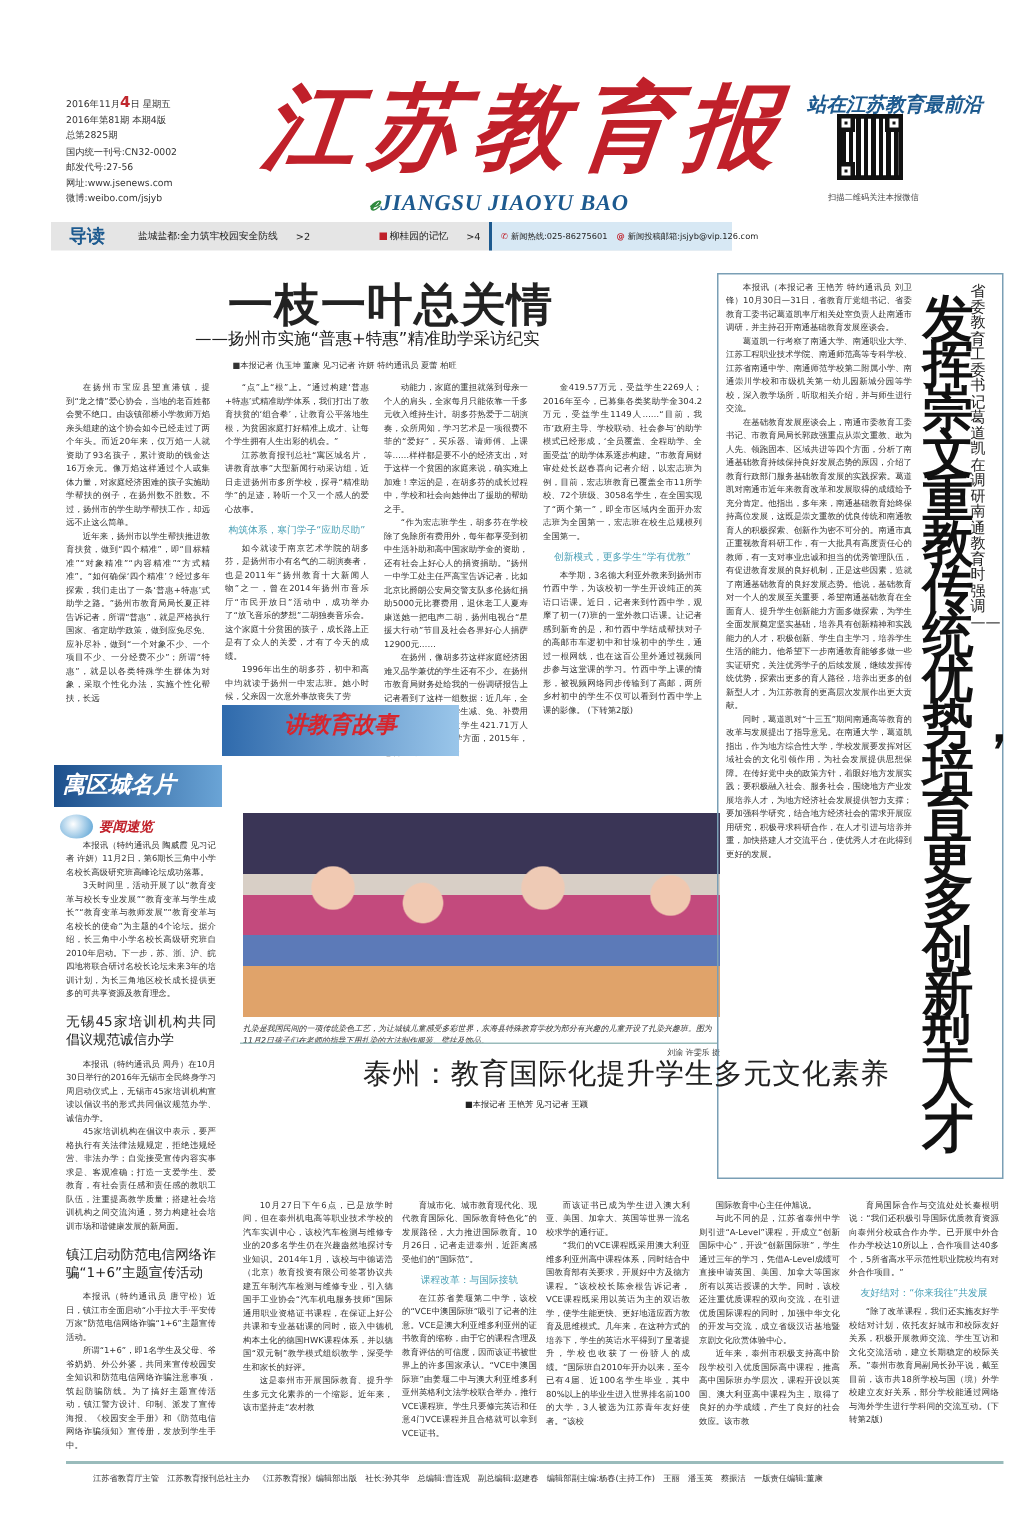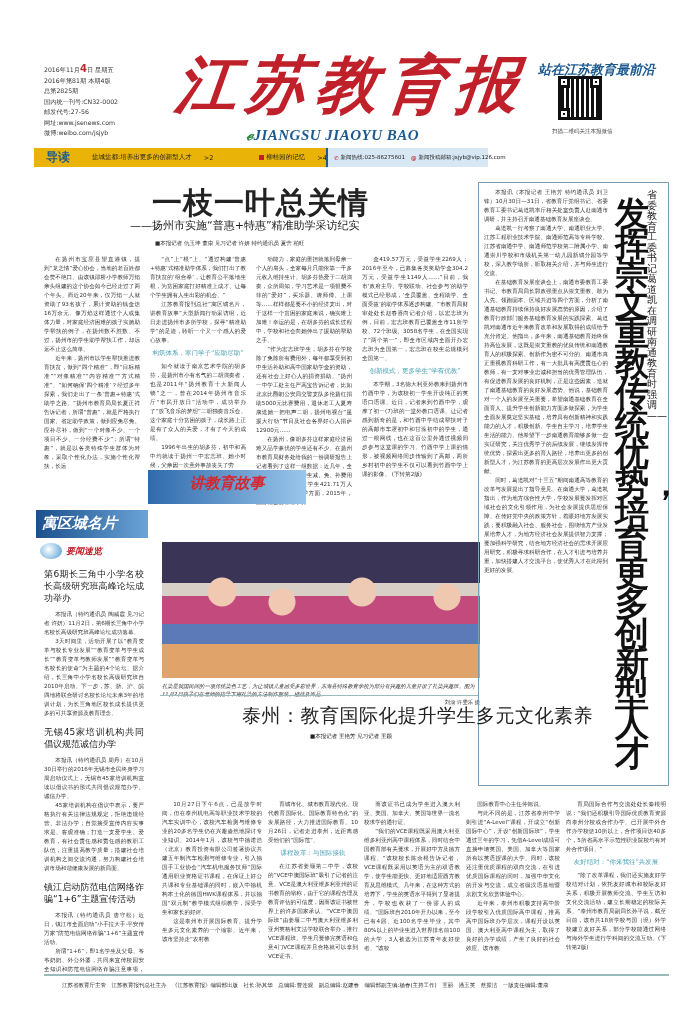--- a/index.html
+++ b/index.html
@@ -10,21 +10,21 @@
 .mast{left:176px;top:50px;font-family:"DejaVu Serif",serif;font-size:62px;font-weight:bold;color:#c0202a;letter-spacing:8px;font-style:italic;line-height:70px;transform:skewX(-6deg)}
 .mast-en{left:246px;top:124px;font-family:"Liberation Serif",serif;font-style:italic;font-weight:bold;font-size:15px;color:#1d5a8f;letter-spacing:.5px}
 .mast-en .e{color:#2f8a3e}
 .slogan{left:538px;top:61px;font-size:13px;font-weight:bold;font-style:italic;color:#1d5a8f}
 .qr{left:558px;top:76px;width:44px;height:44px;background:
 repeating-linear-gradient(90deg,#111 0 3px,#fff 3px 5px),#111;border:3px solid #111;
 background-blend-mode:normal}
 .qr .c{position:absolute;width:12px;height:12px;border:3px solid #111;background:#fff}
 .qr .c::after{content:"";position:absolute;left:2px;top:2px;width:2px;height:2px;background:#111}
 .qr-cap{left:552px;top:128px;font-size:5.5px;color:#444}
-.guide{left:34px;top:148px;width:454px;height:19px;background:#eab308;display:flex;align-items:center;font-size:6.5px}
+.guide{left:34px;top:148px;width:454px;height:19px;background:#e5e5e5;display:flex;align-items:center;font-size:6.5px}
 .guide .lbl{color:#1d5a8f;font-weight:bold;font-size:12px;margin:0 22px 0 12px}
 .guide .it{margin-right:12px}
 .guide .pg{margin-right:46px}
 .sq{display:inline-block;width:5px;height:5px;background:#c0202a;margin-right:2px}
 .contact{left:326px;top:148px;width:162px;height:19px;background:#d7e8f4;display:flex;align-items:center;font-size:5.5px;border-left:2px solid #1d5a8f;padding-left:6px;white-space:nowrap}
 .contact .ic{color:#c0202a;font-weight:bold;margin-right:2px}
 .h1{left:152px;top:183px;font-size:30px;font-weight:bold;letter-spacing:1px}
 .sub{left:130px;top:218px;font-size:11px;color:#222}
 .byline{left:155px;top:240px;font-size:5.5px;color:#333}
 .col{font-size:5.6px;line-height:9px;color:#333;text-align:justify;overflow:hidden}
@@ -70,21 +70,21 @@
 <div class="abs slogan">站在江苏教育最前沿</div>
 <div class="abs qr">
   <div class="c" style="left:-3px;top:-3px"></div>
     <div class="c" style="right:-3px;top:-3px"></div>
     <div class="c" style="left:-3px;bottom:-3px"></div>
 </div>
 <div class="abs qr-cap">扫描二维码关注本报微信</div>
 
 <div class="abs guide">
   <span class="lbl">导读</span>
-  <span class="it">盐城盐都:培养出更多的创新型人才</span>
+  <span class="it">盐城盐都:全力筑牢校园安全防线</span>
   <span class="pg">&gt;2</span>
   <span class="sq"></span>
   <span class="it">柳桂园的记忆</span>
   <span class="pg">&gt;4</span>
 </div>
 <div class="abs contact">
   <span class="ic">✆</span>
     <span style="margin-right:6px">新闻热线:025-86275601</span>
   <span class="ic">@</span>
     <span>新闻投稿邮箱:jsjyb@vip.126.com</span>
@@ -121,21 +121,20 @@
   </div>
 <div class="abs banner2">
     <div class="banner-t" style="color:#d6262e;text-align:center">讲教育故事</div>
   </div>
 
 <div class="abs brief-logo">
     <div class="globe"></div>
     <span>要闻速览</span>
   </div>
 <div class="abs col" style="left:44px;top:560px;width:100px;height:412px">
-  <div class="bh">第6期长三角中小学名校长高级研究班高峰论坛成功举办</div>
   <p>本报讯（特约通讯员 陶威霞 见习记者 许妍）11月2日，第6期长三角中小学名校长高级研究班高峰论坛成功落幕。</p>
   <p>3天时间里，活动开展了以“教育变革与校长专业发展”“教育变革与学生成长”“教育变革与教师发展”“教育变革与名校长的使命”为主题的4个论坛。据介绍，长三角中小学名校长高级研究班自2010年启动。下一步，苏、浙、沪、皖四地将联合研讨名校长论坛未来3年的培训计划，为长三角地区校长成长提供更多的可共享资源及教育理念。</p>
   <div class="bh">无锡45家培训机构共同倡议规范诚信办学</div>
   <p>本报讯（特约通讯员 周丹）在10月30日举行的2016年无锡市全民终身学习周启动仪式上，无锡市45家培训机构宣读以倡议书的形式共同倡议规范办学、诚信办学。</p>
   <p>45家培训机构在倡议中表示，要严格执行有关法律法规规定，拒绝违规经营、非法办学；自觉接受宣传内容实事求是、客观准确；打造一支爱学生、爱教育，有社会责任感和责任感的教职工队伍，注重提高教学质量；搭建社会培训机构之间交流沟通，努力构建社会培训市场和谐健康发展的新局面。</p>
   <div class="bh">镇江启动防范电信网络诈骗“1+6”主题宣传活动</div>
   <p>本报讯（特约通讯员 唐守松）近日，镇江市全面启动“小手拉大手·平安传万家”防范电信网络诈骗“1+6”主题宣传活动。</p>
   <p>所谓“1+6”，即1名学生及父母、爷爷奶奶、外公外婆，共同来宣传校园安全知识和防范电信网络诈骗注意事项，筑起防骗防线。为了搞好主题宣传活动，镇江警方设计、印制、派发了宣传海报、《校园安全手册》和《防范电信网络诈骗须知》宣传册，发放到学生手中。</p>
 </div>
 

